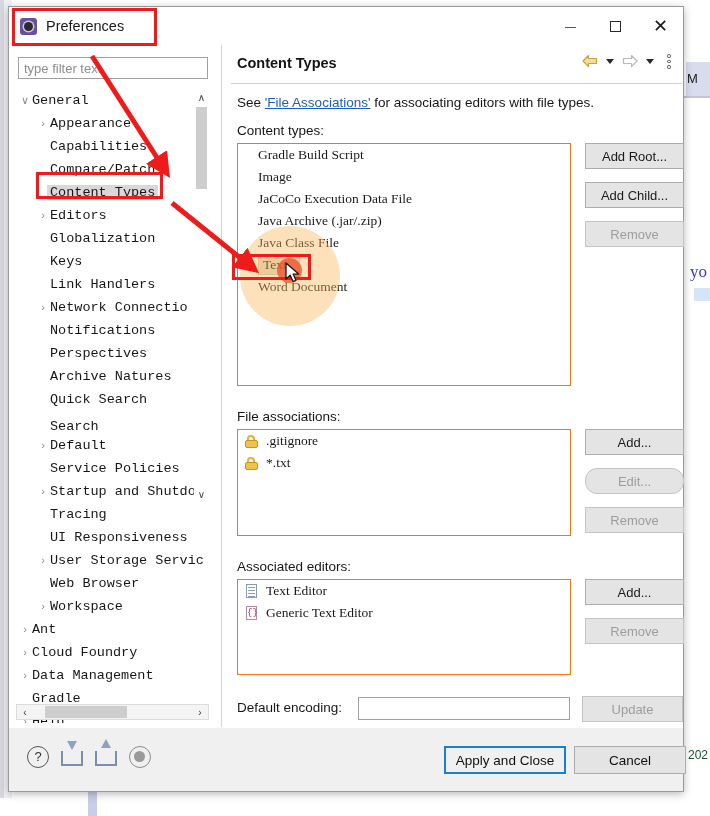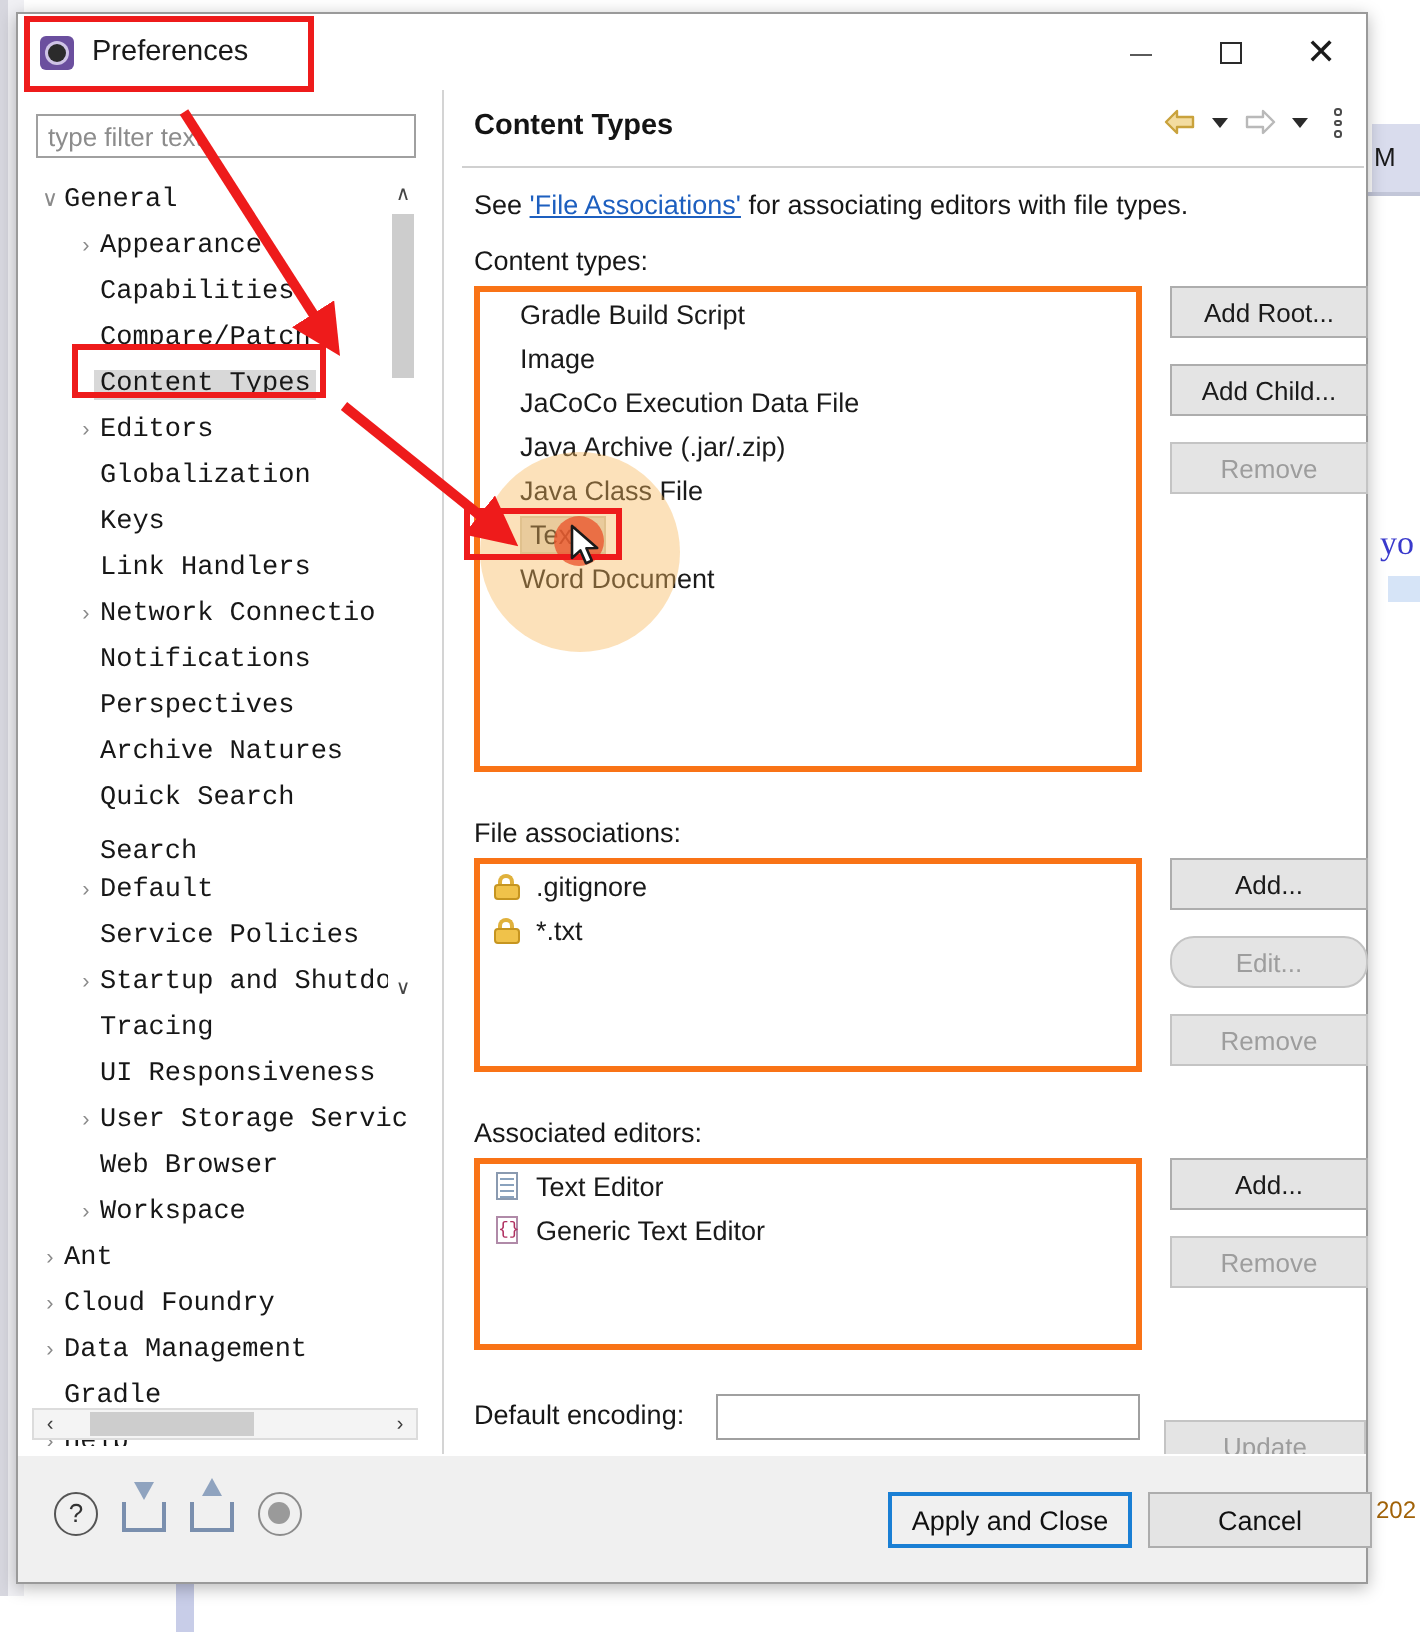--- a/index.html
+++ b/index.html
@@ -39,21 +39,21 @@
   .bg-right-blue {
     position: absolute; left: 690px; top: 262px;
     font-size: 17px; color: #3a3acc; font-family: "Liberation Serif", serif;
   }
   .bg-right-hl {
     position: absolute; left: 694px; top: 288px; width: 16px; height: 13px;
     background: #d6e4f7;
   }
   .bg-right-num {
     position: absolute; left: 688px; top: 748px;
-    font-size: 12px; color: #a16207;
+    font-size: 12px; color: #14532d;
   }
   .bg-right-red {
     position: absolute; left: 688px; top: 762px;
     font-size: 17px; color: #0369a1; font-family: "Liberation Mono", monospace; margin-left: 48px;
   }
   .bg-bottom-bar {
     position: absolute; left: 0; top: 798px; width: 710px; height: 18px;
     background: #ffffff;
   }
   .bg-bottom-vline {
@@ -225,21 +225,21 @@
   .see-link {
     color: #1d5fbf; text-decoration: underline; cursor: pointer;
   }
 
   .sect-label {
     position: absolute; font-size: 13.5px; color: #171717;
   }
 
   .listbox {
     position: absolute; background: #ffffff;
-    border: 3px solid #f97316; box-sizing: border-box; overflow: hidden;
+    border: 1px solid #f97316; box-sizing: border-box; overflow: hidden; font-family: Liberation Serif, serif;
   }
   .list-row {
     height: 22px; display: flex; align-items: center;
     font-size: 13.5px; color: #1a1a1a; padding-left: 6px;
   }
   .ct-row { padding-left: 20px; }
   .ct-row.has-twisty { padding-left: 0; }
   .ct-twisty {
     width: 20px; text-align: center; font-size: 11px; color: #8a8a8a; flex: none;
   }
@@ -625,21 +625,21 @@
               <span>Generic Text Editor</span>
             </div>
           </div>
         <div id="ae-buttons">
             <div class="sidebtn" style="left: 363px; top: 534px;">Add...</div>
             <div class="sidebtn disabled" style="left: 363px; top: 573px;">Remove</div>
           </div>
 
         <div class="sect-label" style="left:15px; top:655px;">Default encoding:</div>
         <input class="enc-input" type="text" style="left: 136px; top: 652px;" value="">
-        <div class="sidebtn disabled" id="update-btn" style="left:360px; top:651px; width:101px; height:26px;margin-top:14px;">Update</div>
+        <div class="sidebtn disabled" id="update-btn" style="left:360px; top:651px; width:101px; height:26px;">Update</div>
       </div>
     </div>
 
     <div class="buttonbar">
       <div class="bb-icons">
         <div class="bb-icon help-icon">?</div>
         <div class="bb-icon">
             <div class="tray-icon"></div>
           </div>
         <div class="bb-icon">

